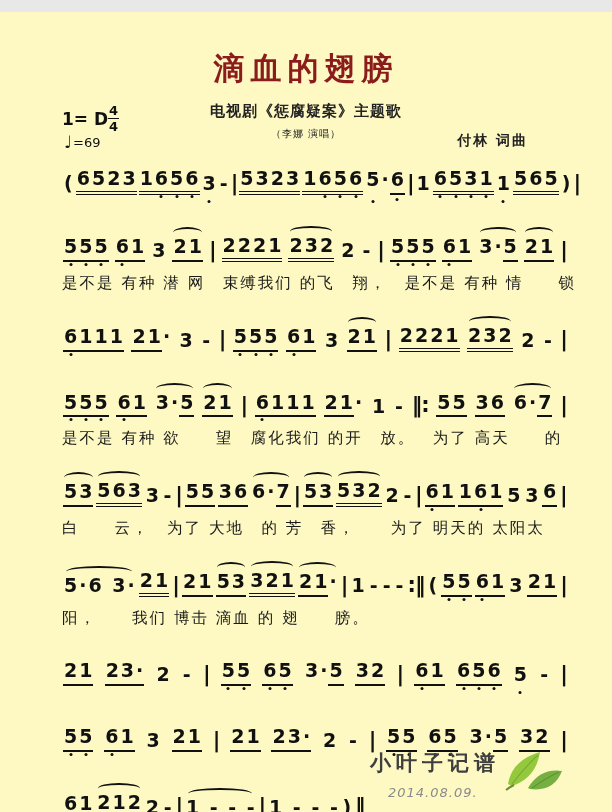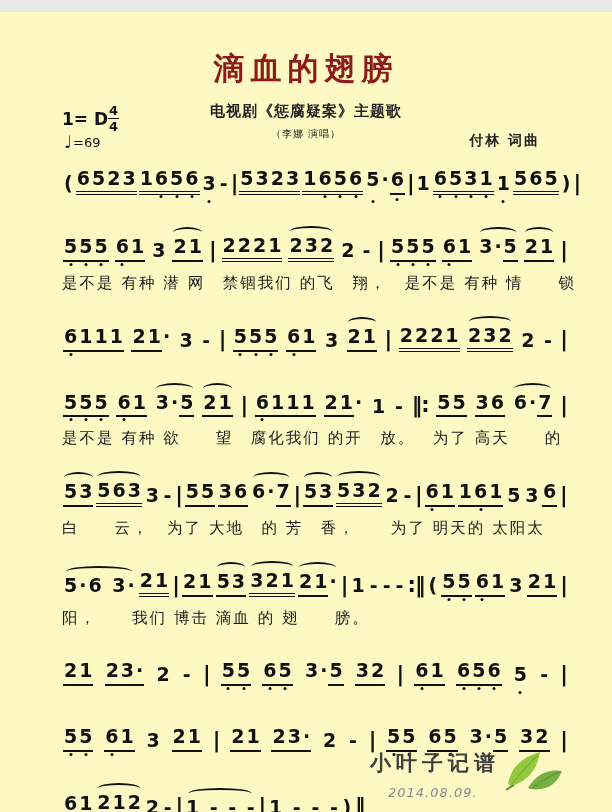--- a/index.html
+++ b/index.html
@@ -16,21 +16,21 @@
   }
   .subtitle {
     margin-top:12px; text-align:center;
     font-size:15px; font-weight:600; color:#222; letter-spacing:1px;
   }
   .performer {
     margin-top:6px; text-align:center;
     font-size:10px; color:#222; letter-spacing:1px;
   }
   .credit {
-    position:absolute; top:120px; right:72px;
+    position:absolute; top:120px; right:84px;
     font-size:14px; font-weight:600; color:#222; letter-spacing:2px;
   }
   .keybox {
     position:absolute; top:92px; left:62px;
     font-size:17px; font-weight:bold; display:flex; align-items:center; 
   }
   .frac { display:inline-flex; flex-direction:column; align-items:center; line-height:1; }
   .frac span { font-size:13px; font-weight:bold; }
   .fline { width:11px; height:0; border-top:1.5px solid #111; margin:1px 0; }
   .tempo {
@@ -137,21 +137,21 @@
           <span class="tok arc"><span class="txt u2"><span class="ch">2</span><span class="ch">3</span><span class="ch">2</span></span></span>
           <span class="tok"><span class="txt"><span class="ch">2</span></span></span>
           <span class="tok"><span class="txt"><span class="ch">-</span></span></span>
           <span class="bar">|</span>
           <span class="tok"><span class="txt u1"><span class="ch lo">5</span><span class="ch lo">5</span><span class="ch lo">5</span></span></span>
           <span class="tok"><span class="txt u1"><span class="ch lo">6</span><span class="ch">1</span></span></span>
           <span class="tok arc"><span class="txt"><span class="ch">3</span><span class="ch">·</span><span class="ch ulc">5</span></span></span>
           <span class="tok arc"><span class="txt u1"><span class="ch">2</span><span class="ch">1</span></span></span>
           <span class="bar">|</span>
         </div>
-        <div class="lyrics-row">是不是 有种 潜 网　禁锢我们 的飞　翔，　是不是 有种 情　　锁</div>
+        <div class="lyrics-row">是不是 有种 潜 网　束缚我们 的飞　翔，　是不是 有种 情　　锁</div>
       </div>
       <div class="score-line">
         <div class="notation-row">
           <span class="tok"><span class="txt u1"><span class="ch lo">6</span><span class="ch">1</span><span class="ch">1</span><span class="ch">1</span></span></span>
           <span class="tok"><span class="txt"><span class="ch ulc">2</span><span class="ch ulc">1</span><span class="ch">·</span></span></span>
           <span class="tok"><span class="txt"><span class="ch">3</span></span></span>
           <span class="tok"><span class="txt"><span class="ch">-</span></span></span>
           <span class="bar">|</span>
           <span class="tok"><span class="txt u1"><span class="ch lo">5</span><span class="ch lo">5</span><span class="ch lo">5</span></span></span>
           <span class="tok"><span class="txt u1"><span class="ch lo">6</span><span class="ch">1</span></span></span>

